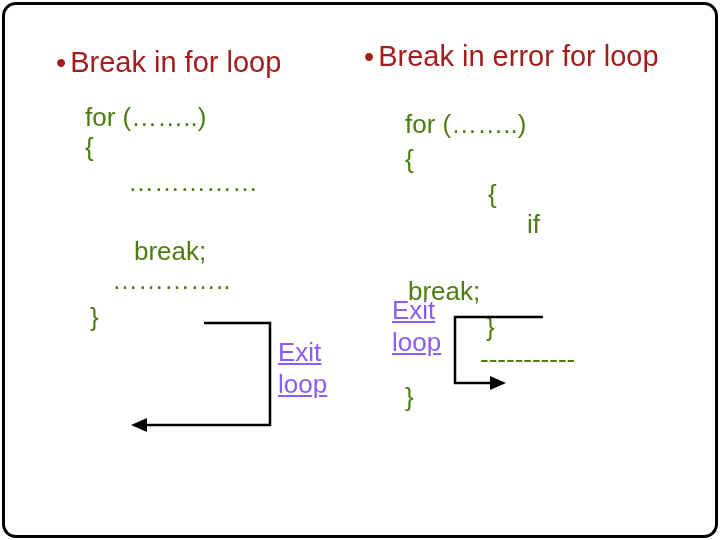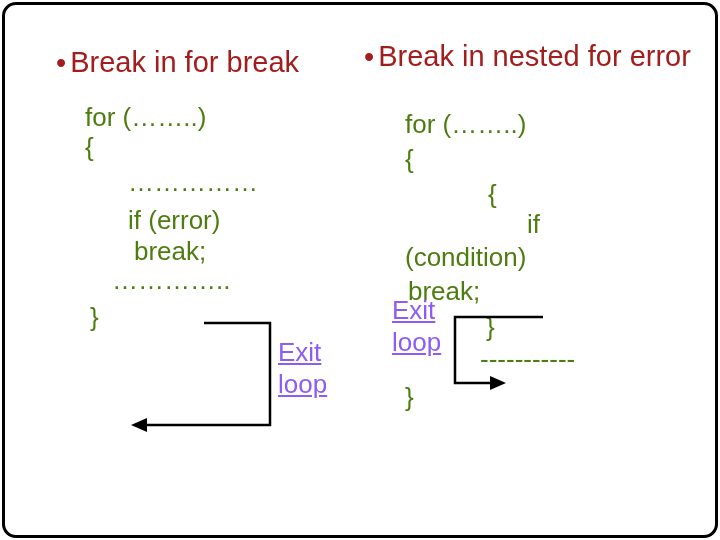--- a/index.html
+++ b/index.html
@@ -58,46 +58,44 @@
 </style>
 </head>
 <body>
 
 <div id="slide">
 
   <div class="frame"></div>
 
   <div class="title" style="left:56px; top:48px;">
     <span class="bullet">•</span>
-    <span>Break in for break</span>
+    <span>Break in for loop</span>
   </div>
 
   <div class="title" style="left:364px; top:42px;">
     <span class="bullet">•</span>
-    <span>Break in nested for error</span>
+    <span>Break in error for loop</span>
   </div>
 
   <div class="code-line" style="left:85px;  top:103px;">for (……..)</div>
   <div class="code-line" style="left:85px;  top:133px;">{</div>
   <div class="code-line" style="left:128px; top:168px;">……………</div>
-  <div class="code-line" style="left:128px; top:206px;">if (error)</div>
   <div class="code-line" style="left:134px; top:237px;">break;</div>
   <div class="code-line" style="left:112px; top:266px;">…………..</div>
   <div class="code-line" style="left:90px;  top:303px;">}</div>
 
   <div class="exit-label" style="left:278px; top:336px;">
     <div>Exit</div>
     <div>loop</div>
   </div>
 
   <div class="code-line" style="left:405px; top:110px;">for (……..)</div>
   <div class="code-line" style="left:405px; top:145px;">{</div>
   <div class="code-line" style="left:488px; top:180px;">{</div>
   <div class="code-line" style="left:527px; top:210px;">if</div>
-  <div class="code-line" style="left:405px; top:243px;">(condition)</div>
   <div class="code-line" style="left:408px; top:277px;">break;</div>
   <div class="code-line" style="left:486px; top:313px;">}</div>
   <div class="code-line" style="left:480px; top:345px;">-----------</div>
   <div class="code-line" style="left:405px; top:383px;">}</div>
 
   <div class="exit-label" style="left:392px; top:294px;">
     <div>Exit</div>
     <div>loop</div>
   </div>
 

